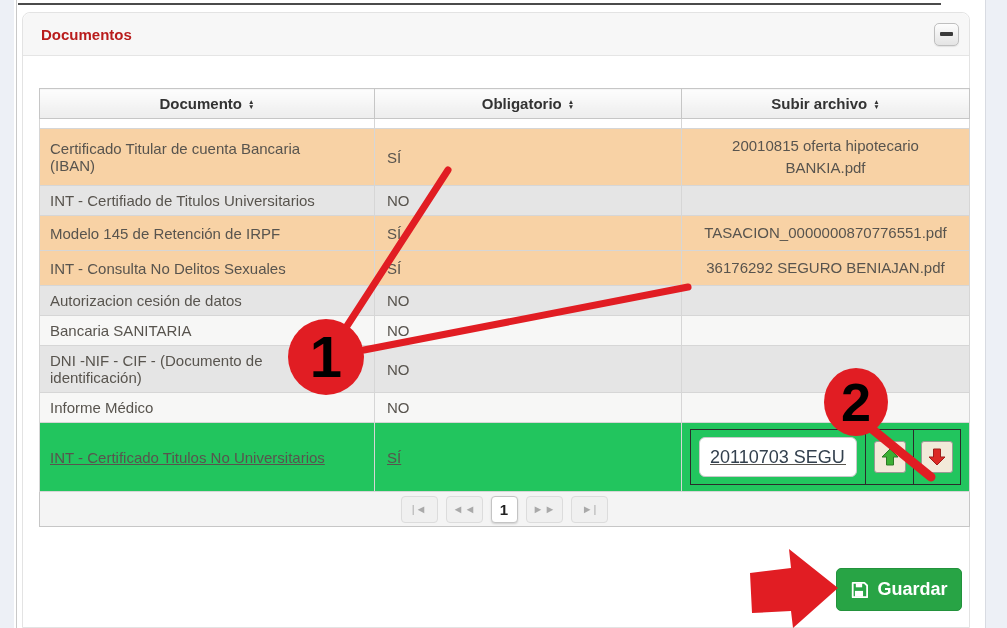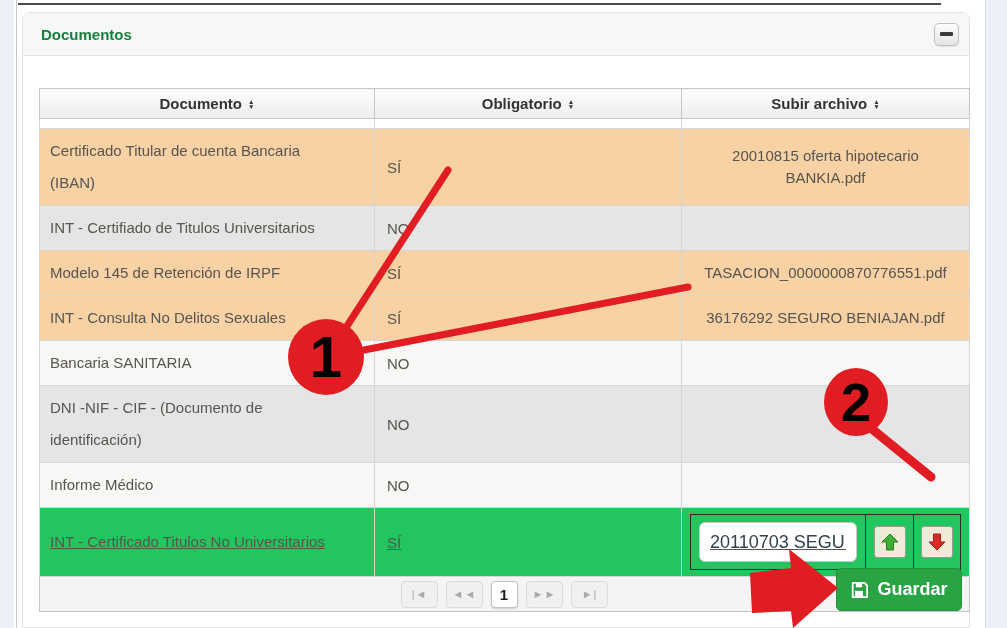--- a/index.html
+++ b/index.html
@@ -10,36 +10,36 @@
 
   .left-strip  { position:absolute; left:0; top:0; width:14px; height:628px; background:#edf0f6; }
   .left-line   { position:absolute; left:16px; top:0; width:1px; height:628px; background:#c9c9c9; }
   .right-strip { position:absolute; left:985px; top:0; width:22px; height:628px; background:#edf0f6; border-left:1px solid #d8dbe2; }
   .top-line    { position:absolute; left:18px; top:3px; width:923px; height:2px; background:#4b4b4b; }
 
   .panel { position:absolute; left:22px; top:12px; width:948px; height:616px;
            background:#ffffff; border:1px solid #e3e3e3; border-radius:8px 8px 0 0; }
   .panel-header { height:43px; background:#f7f7f7; border-bottom:1px solid #e5e5e5;
                   border-radius:8px 8px 0 0; display:flex; align-items:center; padding:0 10px 0 18px; }
-  .panel-title { font-weight:bold; font-size:15px; color:#15803d; flex:1; }
+  .panel-title { font-weight:bold; font-size:15px; color:#b91c1c; flex:1; }
   .collapse-btn { width:25px; height:23px; border:1px solid #bfbfbf; border-radius:5px;
                   background:linear-gradient(#fdfdfd,#e4e4e4); display:flex; align-items:center; justify-content:center;
                   box-shadow:0 1px 1px rgba(0,0,0,.08); cursor:pointer; }
   .collapse-bar { width:13px; height:4px; background:#3a3a3a; border-radius:1px; }
 
   table.doc-table { position:absolute; left:16px; top:75px; width:930px; border-collapse:collapse;
                     font-size:15px; color:#58544e; table-layout:fixed; }
   .doc-table col.c1 { width:335px; } .doc-table col.c2 { width:307px; } .doc-table col.c3 { width:288px; }
   .doc-table th { height:30px; background:linear-gradient(#fdfdfd,#ededed); border:1px solid #c6c6c6;
                   font-weight:bold; color:#333; text-align:center; font-size:15px; }
   .th-inner { display:inline-flex; align-items:center; gap:6px;text-align:right; }
   .sort { display:inline-flex; flex-direction:column; line-height:5px; font-size:6.5px; color:#333; }
   .doc-table td { border:1px solid #d6d6d6; vertical-align:middle; }
   .doc-table tr.filter td { height:10px; background:#ffffff; border-top:1px solid #c6c6c6; }
-  .doc-table td.doc     { padding:6px 10px; white-space:pre-line; line-height:32px;margin-left:36px; }
+  .doc-table td.doc     { padding:6px 10px; white-space:pre-line; line-height:17px;margin-left:36px; }
   .doc-table td.oblig   { padding:6px 12px; }
   .doc-table td.archivo { padding:6px 8px; text-align:center; white-space:pre-line; line-height:22px; }
   tr.orange td { background:#f8d2a5; }
   tr.none td   { background:#e5e5e5; }
   tr.alt td    { background:#f7f7f6; }
   tr.peach td  { background:#22c55e;text-decoration:underline; }
   tr.orange td.doc, tr.orange td.oblig, tr.peach td { }
 
   .uploader { display:flex; align-items:stretch; border:1px solid #2b2b2b; background:transparent; height:56px; }
   .uploader .slot-input { flex:1; display:flex; align-items:center; padding:6px 8px; border-right:1px solid #2b2b2b; }
@@ -134,20 +134,25 @@
           <tr class="orange">
             <td class="doc">Modelo 145 de Retención de IRPF</td>
             <td class="oblig">SÍ</td>
             <td class="archivo">TASACION_0000000870776551.pdf</td>
           </tr>
           <tr class="orange">
             <td class="doc">INT - Consulta No Delitos Sexuales</td>
             <td class="oblig">SÍ</td>
             <td class="archivo">36176292 SEGURO BENIAJAN.pdf</td>
           </tr>
+          <tr class="none">
+            <td class="doc">Autorizacion cesión de datos</td>
+            <td class="oblig">NO</td>
+            <td class="archivo"></td>
+          </tr>
           <tr class="alt">
             <td class="doc">Bancaria SANITARIA</td>
             <td class="oblig">NO</td>
             <td class="archivo"></td>
           </tr>
           <tr class="none">
             <td class="doc">DNI -NIF - CIF - (Documento de
 identificación)</td>
             <td class="oblig">NO</td>
             <td class="archivo"></td>

